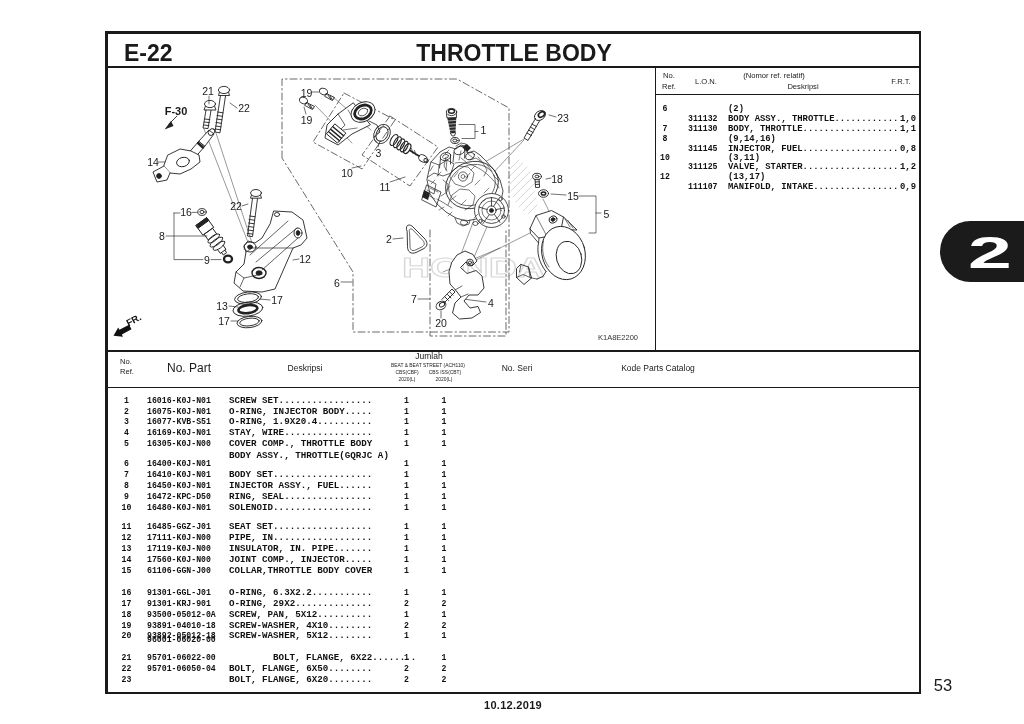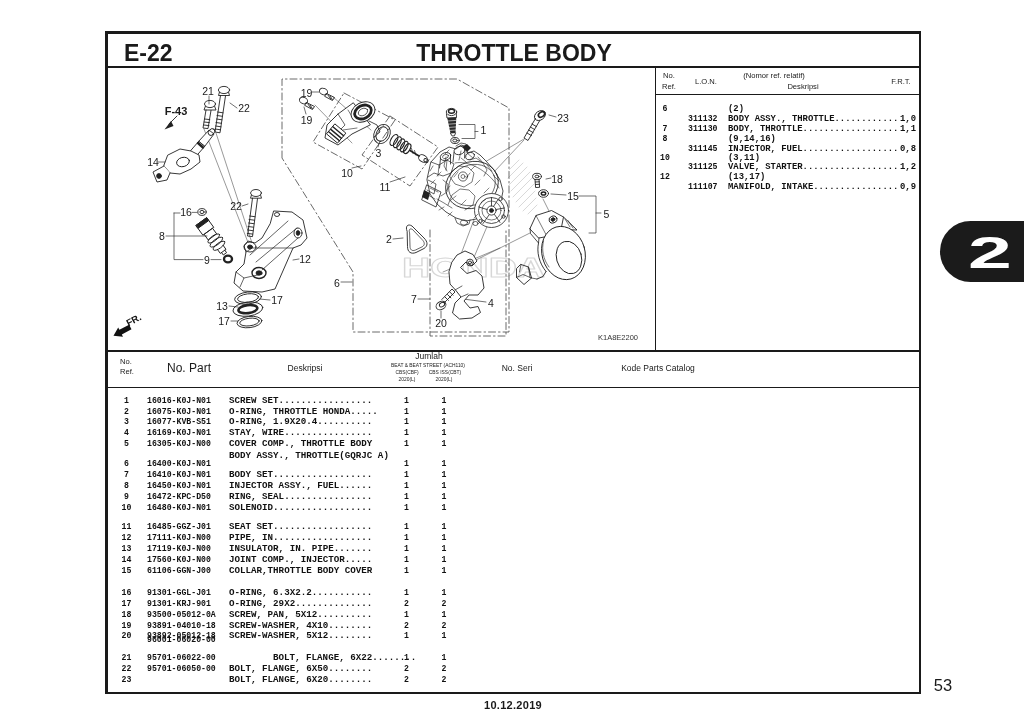--- a/index.html
+++ b/index.html
@@ -80,21 +80,21 @@
   <div class="t" style="left:517px;top:368px;font-size:8.5px;">No. Seri</div>
   <div class="t" style="left:658px;top:368px;font-size:8.5px;">Kode Parts Catalog</div>
 
   <div class="mc" style="left:126.5px;top:400.6px;">1</div>
   <div class="m" style="left:147px;top:400.6px;">16016-K0J-N01</div>
   <div class="m2" style="left:229px;top:400.6px;">SCREW SET.................</div>
   <div class="mc" style="left:406.5px;top:400.6px;">1</div>
   <div class="mc" style="left:444px;top:400.6px;">1</div>
   <div class="mc" style="left:126.5px;top:411.5px;">2</div>
   <div class="m" style="left:147px;top:411.5px;">16075-K0J-N01</div>
-  <div class="m2" style="left:229px;top:411.5px;">O-RING, THROTTLE HONDA.....</div>
+  <div class="m2" style="left:229px;top:411.5px;">O-RING, INJECTOR BODY.....</div>
   <div class="mc" style="left:406.5px;top:411.5px;">1</div>
   <div class="mc" style="left:444px;top:411.5px;">1</div>
   <div class="mc" style="left:126.5px;top:422.4px;">3</div>
   <div class="m" style="left:147px;top:422.4px;">16077-KVB-S51</div>
   <div class="m2" style="left:229px;top:422.4px;">O-RING, 1.9X20.4..........</div>
   <div class="mc" style="left:406.5px;top:422.4px;">1</div>
   <div class="mc" style="left:444px;top:422.4px;">1</div>
   <div class="mc" style="left:126.5px;top:433.3px;">4</div>
   <div class="m" style="left:147px;top:433.3px;">16169-K0J-N01</div>
   <div class="m2" style="left:229px;top:433.3px;">STAY, WIRE................</div>
@@ -179,21 +179,21 @@
   <div class="m" style="left:147px;top:636.4px;">93892-05012-18</div>
   <div class="m2" style="left:229px;top:636.4px;">SCREW-WASHER, 5X12........</div>
   <div class="mc" style="left:406.5px;top:636.4px;">1</div>
   <div class="mc" style="left:444px;top:636.4px;">1</div>
   <div class="mc" style="left:126.5px;top:658.2px;">21</div>
   <div class="m" style="left:147px;top:658.2px;">95701-06022-00</div>
   <div class="m2" style="left:229px;top:658.2px;margin-left:44px;">BOLT, FLANGE, 6X22........</div>
   <div class="mc" style="left:406.5px;top:658.2px;">1</div>
   <div class="mc" style="left:444px;top:658.2px;">1</div>
   <div class="mc" style="left:126.5px;top:669.1px;">22</div>
-  <div class="m" style="left:147px;top:669.1px;">95701-06050-00</div>
+  <div class="m" style="left:147px;top:669.1px;">95701-06050-04</div>
   <div class="m2" style="left:229px;top:669.1px;">BOLT, FLANGE, 6X50........</div>
   <div class="mc" style="left:406.5px;top:669.1px;">2</div>
   <div class="mc" style="left:444px;top:669.1px;">2</div>
   <div class="mc" style="left:126.5px;top:680.0px;">23</div>
   <div class="m" style="left:147px;top:640px;">96001-06020-00</div>
   <div class="m2" style="left:229px;top:680.0px;">BOLT, FLANGE, 6X20........</div>
   <div class="mc" style="left:406.5px;top:680.0px;">2</div>
   <div class="mc" style="left:444px;top:680.0px;">2</div>
 
   <svg class="abs" style="left:0;top:0;" width="1024" height="724" viewBox="0 0 1024 724" fill="none" stroke-linecap="round" stroke-linejoin="round">
@@ -489,21 +489,21 @@
       </g>
     </g>
 
     <text x="618" y="340" text-anchor="middle" font-family="Liberation Sans,sans-serif" font-size="7.5" fill="#333" stroke="none">K1A8E2200</text>
 
     <text font-family="Liberation Sans,sans-serif" font-weight="700" font-size="9.5" fill="#111" stroke="none" transform="translate(128.5,326.5) rotate(-28)">FR.</text>
   </svg>
 
   <div class="t" style="left:208px;top:91px;font-size:10.5px;">21</div>
   <div class="t" style="left:244px;top:108px;font-size:10.5px;">22</div>
-  <div class="t" style="left:176px;top:111px;font-size:11px;font-weight:700;">F-43</div>
+  <div class="t" style="left:176px;top:111px;font-size:11px;font-weight:700;">F-30</div>
   <div class="t" style="left:153px;top:162px;font-size:10.5px;">14</div>
   <div class="t" style="left:186px;top:212px;font-size:10.5px;">16</div>
   <div class="t" style="left:162px;top:236px;font-size:10.5px;">8</div>
   <div class="t" style="left:207px;top:259.5px;font-size:10.5px;">9</div>
   <div class="t" style="left:236px;top:206px;font-size:10.5px;">22</div>
   <div class="t" style="left:305px;top:258.5px;font-size:10.5px;">12</div>
   <div class="t" style="left:222px;top:306px;font-size:10.5px;">13</div>
   <div class="t" style="left:277px;top:300px;font-size:10.5px;">17</div>
   <div class="t" style="left:224px;top:321px;font-size:10.5px;">17</div>
   <div class="t" style="left:347px;top:172.5px;font-size:10.5px;">10</div>

